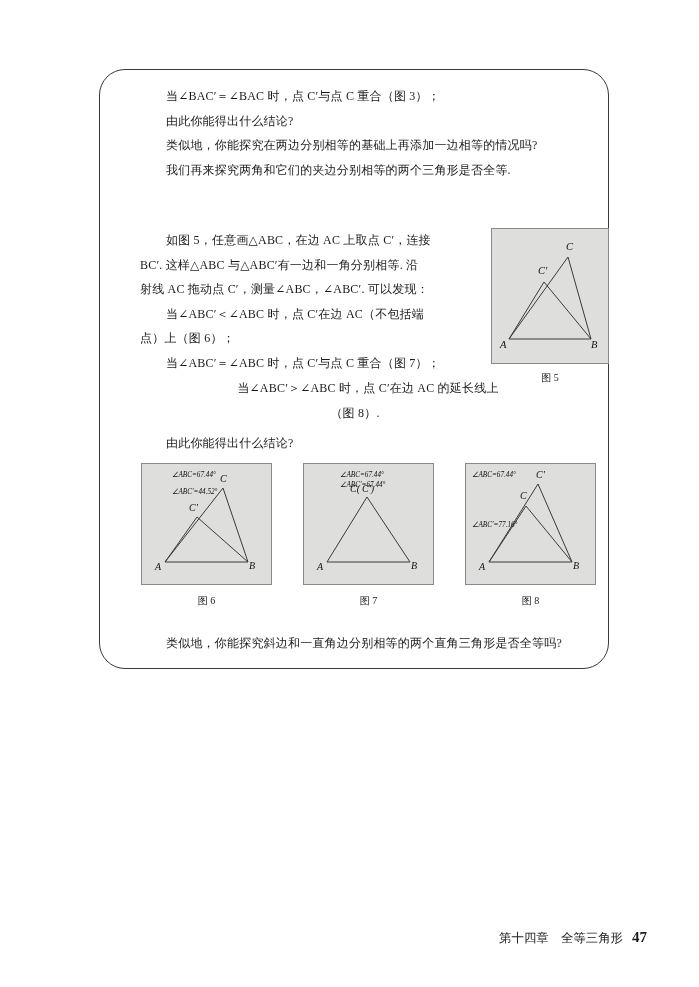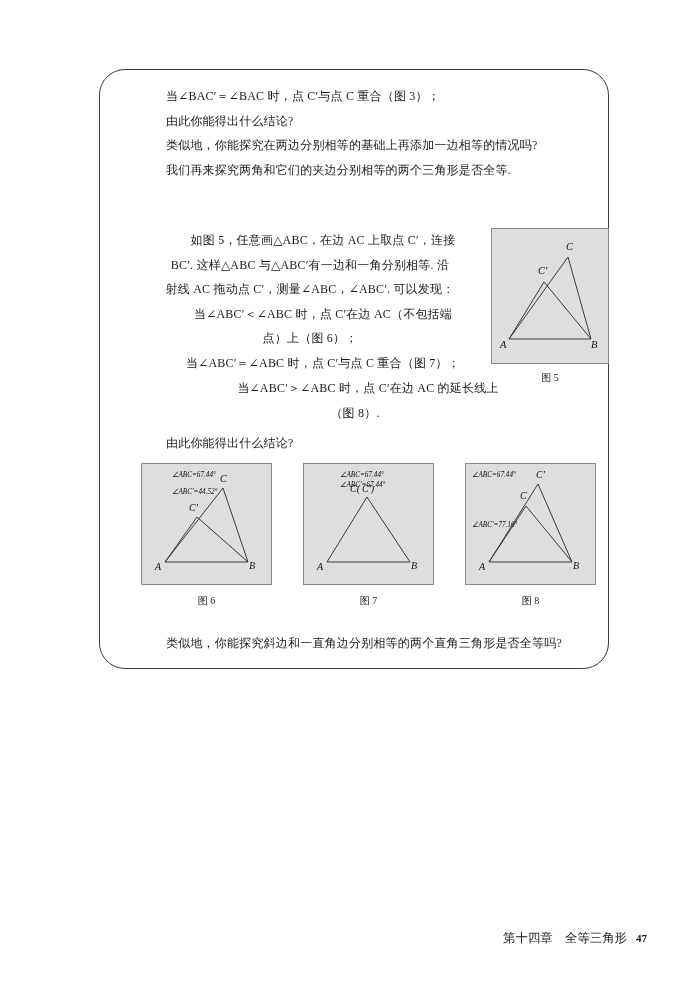--- a/index.html
+++ b/index.html
@@ -43,21 +43,21 @@
   }
   .line.indent { text-indent: 26px; }
 
   
   #para-fig5 {
     position: absolute;
     left: 140px;
     top: 228px;
     width: 340px;
   }
-  #para-fig5 .line { white-space: nowrap; text-align: center; }
+  #para-fig5 .line { white-space: nowrap; }
 
   #after-fig5 {
     position: absolute;
     left: 140px;
     top: 376px;
     width: 430px;
     text-align: center;
   }
 
   #q-line {
@@ -120,21 +120,21 @@
     position: absolute;
     right: 52px;
     bottom: 40px;
     font-size: 12.4px;
     color: #1a1a1a;
     white-space: nowrap;
   }
   #footer .pg {
     font-weight: bold;
     margin-left: 9px;
-    font-size: 11px;
+    font-size: 15px;
   }
   svg { display: block; }
 </style>
 </head>
 <body>
 
 <div id="page-frame"></div>
 
 <div id="text-col">
   <div class="line indent">当∠BAC′＝∠BAC 时，点 C′与点 C 重合（图 3）；</div>

